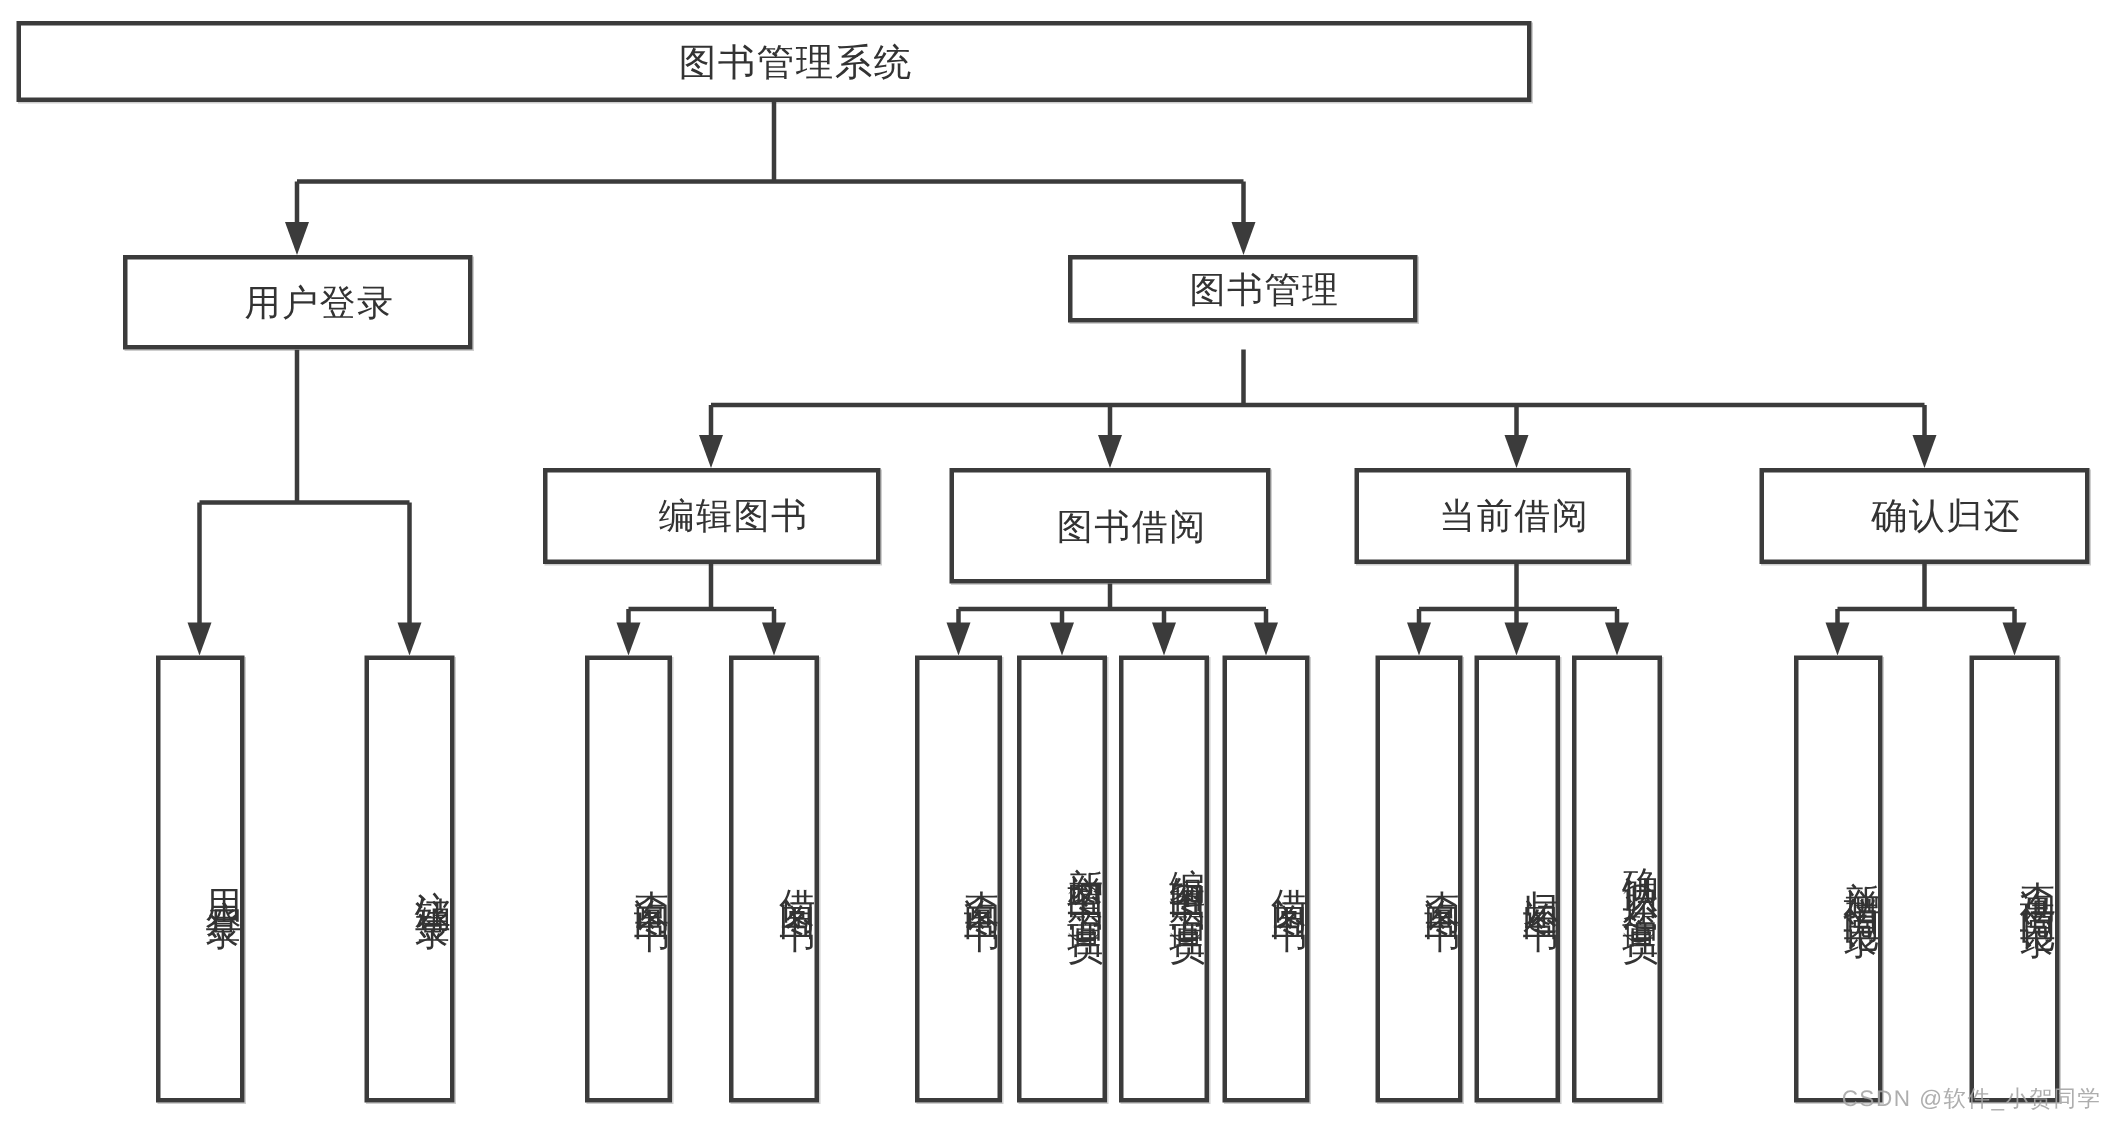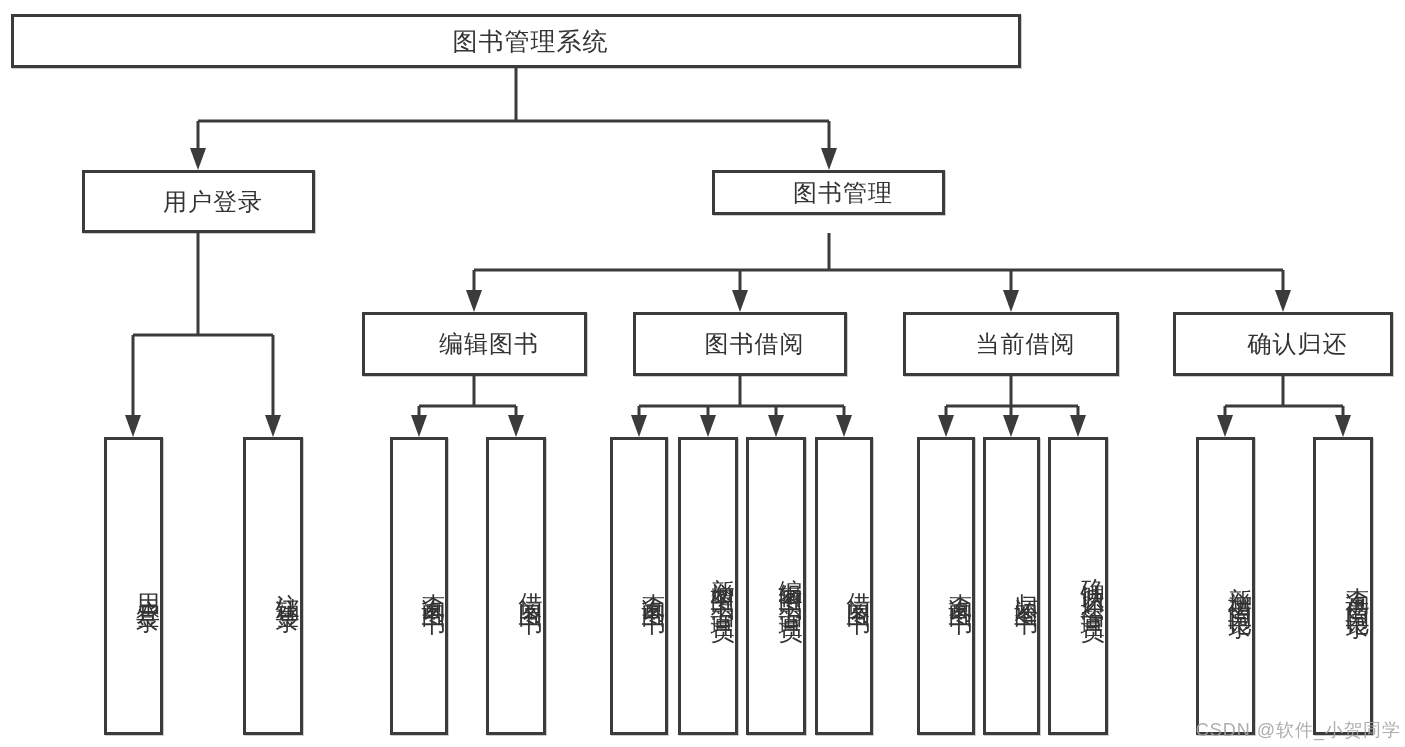--- a/index.html
+++ b/index.html
@@ -36,21 +36,21 @@
     font-size:24px;
     letter-spacing:6px;
     line-height:1;
     white-space:nowrap;
   }
   .watermark{
     position:absolute;
     right:4px;
     bottom:5px;
     z-index:5;
-    font-size:18px;
+    font-size:15px;
     letter-spacing:1px;
     color:rgba(165,165,165,0.9);
     white-space:nowrap;
   }
 </style>
 </head>
 <body>
 
 <div class="canvas">
 
@@ -101,24 +101,24 @@
   <div class="box h" style="left:82px;top:170px;width:233px;height:63px">
     <span>用户登录</span>
   </div>
   <div class="box h" style="left:712px;top:170px;width:233px;height:45px">
     <span>图书管理</span>
   </div>
 
   <div class="box h" style="left:362px;top:312px;width:225px;height:64px">
     <span>编辑图书</span>
   </div>
-  <div class="box h" style="left:633px;top:312px;width:214px;height:64px">
+  <div class="box h" style="left:633px;top:312px;width:214px;height:77px">
     <span>图书借阅</span>
   </div>
-  <div class="box h" style="left:903px;top:312px;width:216px;height:64px">
+  <div class="box h" style="left:903px;top:312px;width:184px;height:64px">
     <span>当前借阅</span>
   </div>
   <div class="box h" style="left:1173px;top:312px;width:220px;height:64px">
     <span>确认归还</span>
   </div>
 
   <div class="box leaf" style="left:104px;top:437px;width:59px;height:298px">
     <span>用户登录</span>
   </div>
   <div class="box leaf" style="left:243px;top:437px;width:60px;height:298px">

